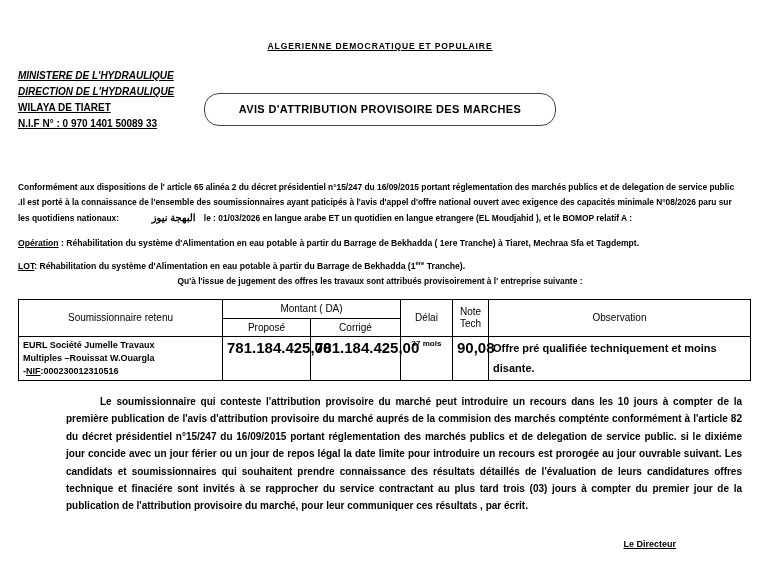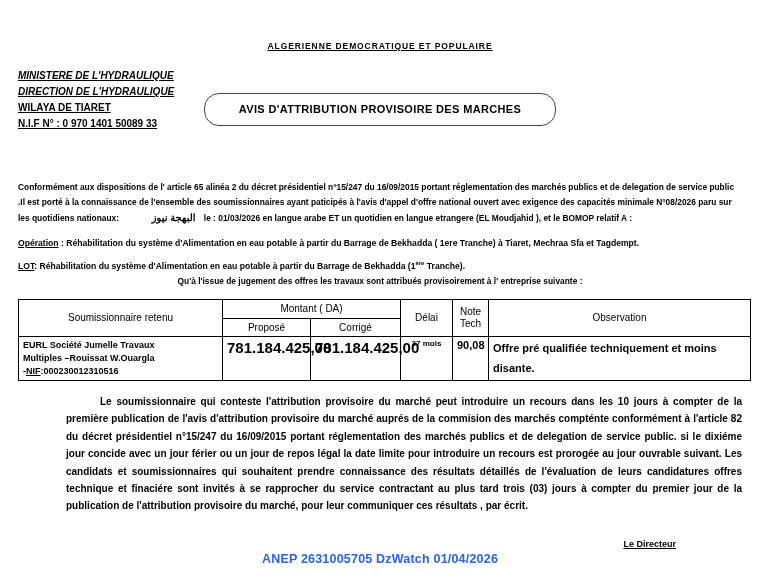--- a/index.html
+++ b/index.html
@@ -120,21 +120,21 @@
     padding-left: 3px;
   }
   td.bidder .nif-lbl { text-decoration: underline; }
   td.amount {
     font-size: 15px;
     font-weight: bold;
     text-align: center;
     padding-top: 3px;
   }
   td.delai { font-size: 8px; font-weight: bold; text-align: center; padding-top: 4px; }
-  td.note { font-size: 11px; font-weight: bold; text-align: center; padding-top: 3px; }
+  td.note { font-size: 15px; font-weight: bold; text-align: center; padding-top: 3px; }
   td.obs {
     font-size: 11px;
     font-weight: bold;
     text-align: left;
     line-height: 1.75;
     padding-top: 3px;
     padding-left: 5px;
   }
   .row-body td { height: 36px; }
 
@@ -249,15 +249,14 @@
   </table>
 
   <div class="recourse">
     <span class="indent"></span><span>Le soumissionnaire qui conteste l'attribution provisoire du marché peut introduire un recours dans les 10 jours   à compter   de la première publication de l'avis d'attribution provisoire du marché auprés de la commision des marchés compténte conformément à l'article 82 du décret présidentiel n°15/247 du 16/09/2015 portant réglementation des marchés publics et de delegation de service public. si le dixiéme   jour concide avec   un jour férier ou un jour de repos légal la date limite pour introduire un recours est prorogée au jour ouvrable suivant.   Les candidats et soumissionnaires qui souhaitent prendre connaissance des résultats détaillés de l'évaluation de leurs candidatures offres technique et finaciére sont invités à se rapprocher du service contractant au plus tard trois (03) jours à compter   du premier   jour de la publication de l'attribution provisoire du marché, pour leur communiquer ces résultats , par écrit.</span>
   </div>
 
   <div class="signature">
     <span>Le Directeur</span>
   </div>
 
-  <div class="footer" style="color: rgb(43, 99, 232);">ANEP 2631005705 DzWatch 01/04/2026</div>
 
 </div>
 
 </body></html>

